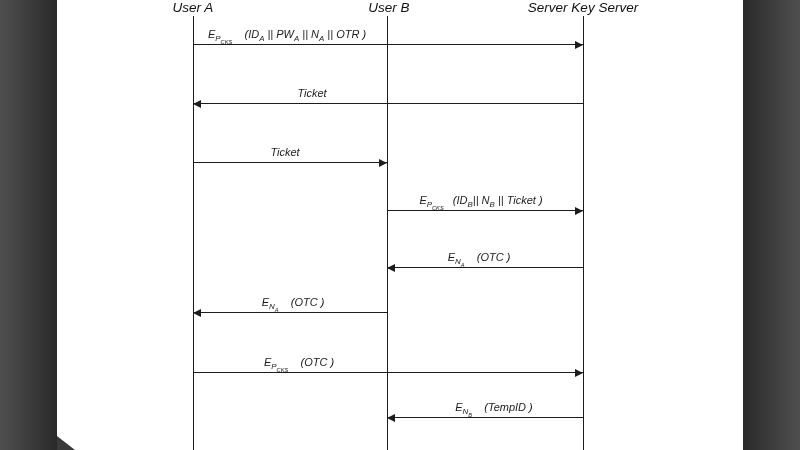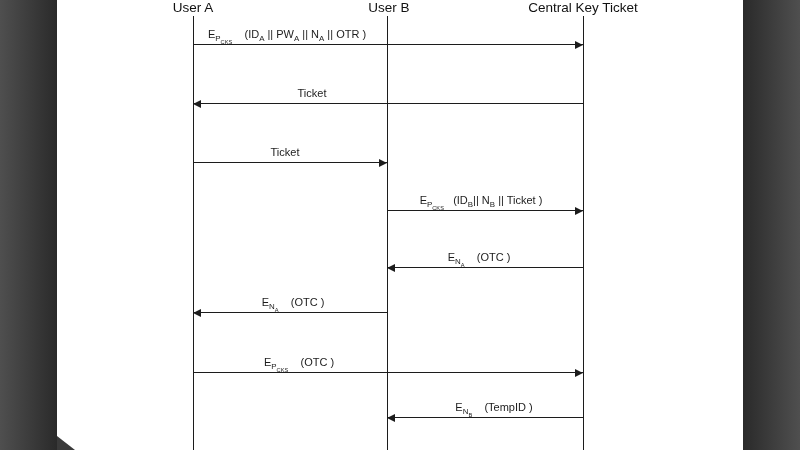--- a/index.html
+++ b/index.html
@@ -10,21 +10,21 @@
   }
   .side-bar{position:absolute;top:0;height:450px;width:57px;}
   .side-bar.left{left:0;background:linear-gradient(90deg,#4f4f4f,#2a2a2a);}
   .side-bar.right{right:0;background:linear-gradient(270deg,#4f4f4f,#2a2a2a);}
   .page-corner{
     position:absolute;left:57px;bottom:0;width:18px;height:14px;
     background:#3a3a3a;
     clip-path:polygon(0 0, 0 100%, 100% 100%);
   }
   .diagram{
-    position:absolute;left:0;top:0;width:682px;height:450px;
+    position:absolute;left:0;top:0;width:682px;height:450px;font-style:italic;
   }
   .actor-label{
     position:absolute;top:0;transform:translateX(-50%);
     font-size:13.5px;color:#111;white-space:nowrap;
   }
   .lifeline{
     position:absolute;top:16px;height:434px;width:1px;background:#1c1c1c;
   }
   .msg-line{
     position:absolute;height:1px;background:#1c1c1c;
@@ -46,21 +46,21 @@
 <body>
 
 <div class="side-bar left"></div>
 <div class="side-bar right"></div>
 <div class="page-corner"></div>
 <div class="diagram">
     <div class="actor-label" style="left: 193px;">User A</div>
     <div class="lifeline" style="left: 193px;"></div>
     <div class="actor-label" style="left: 389px;">User B</div>
     <div class="lifeline" style="left: 387px;"></div>
-    <div class="actor-label" style="left: 583px;">Central Key Ticket</div>
+    <div class="actor-label" style="left: 583px;">Server Key Server</div>
     <div class="lifeline" style="left: 583px;"></div>
     <div class="msg-line" style="left: 193px; top: 44px; width: 390px;"></div>
     <div class="arrowhead right" style="top: 44px; left: 575px;"></div>
     <div class="msg-label" style="left: 287px; top: 28px;">E<sub>P<sub>CKS</sub></sub>    (ID<sub>A</sub> || PW<sub>A</sub> || N<sub>A</sub> || OTR )</div>
     <div class="msg-line" style="left: 193px; top: 103px; width: 390px;"></div>
     <div class="arrowhead left" style="top: 103px; left: 193px;"></div>
     <div class="msg-label" style="left: 312px; top: 87px;">Ticket</div>
     <div class="msg-line" style="left: 193px; top: 162px; width: 194px;"></div>
     <div class="arrowhead right" style="top: 162px; left: 379px;"></div>
     <div class="msg-label" style="left: 285px; top: 146px;">Ticket</div>

